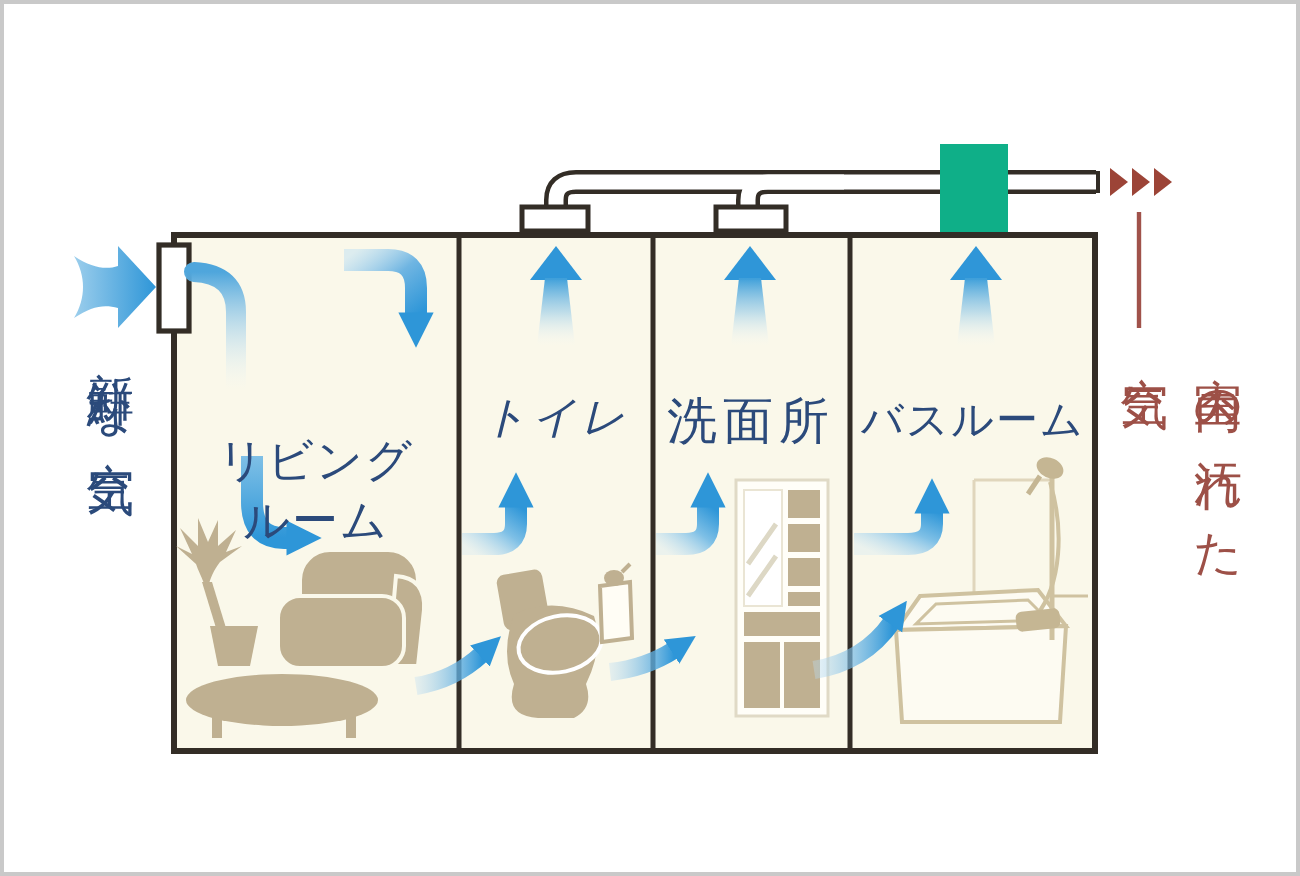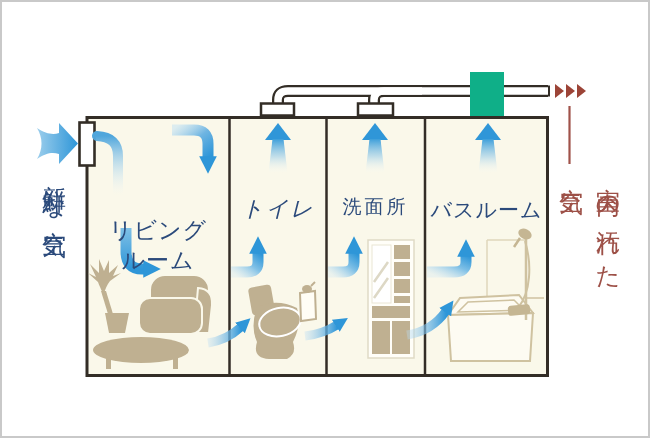--- a/index.html
+++ b/index.html
@@ -20,21 +20,21 @@
     text-align:center;
     user-select:none;
   }
   .lbl.vert{
     writing-mode:vertical-rl;
     text-orientation:upright;
     text-align:left;
   }
   .lbl-living{left:85px;top:188px;width:142px;font-size:23px;line-height:30px;letter-spacing:1px;margin-top:25px;}
   .lbl-toilet{left:227px;top:192px;width:98px;font-size:22px;letter-spacing:2px;font-style:italic;}
-  .lbl-wash{left:324px;top:192px;width:99px;font-size:19px;letter-spacing:3px;}
+  .lbl-wash{left:324px;top:192px;width:99px;font-size:25px;letter-spacing:3px;}
   .lbl-bath{left:423px;top:194px;width:123px;font-size:21px;letter-spacing:1px;}
   .lbl-fresh{left:36px;top:164px;height:170px;font-size:24px;letter-spacing:6px;color:#2b4a7b;}
   .lbl-dirty1{left:590px;top:167px;height:190px;font-size:24px;letter-spacing:5px;color:#9d5047;}
   .lbl-dirty2{left:553px;top:167px;height:80px;font-size:24px;letter-spacing:5px;color:#9d5047;}
 </style>
 </head>
 <body>
 
 <div class="canvas">
 <svg width="650" height="438" viewBox="0 0 650 438">

